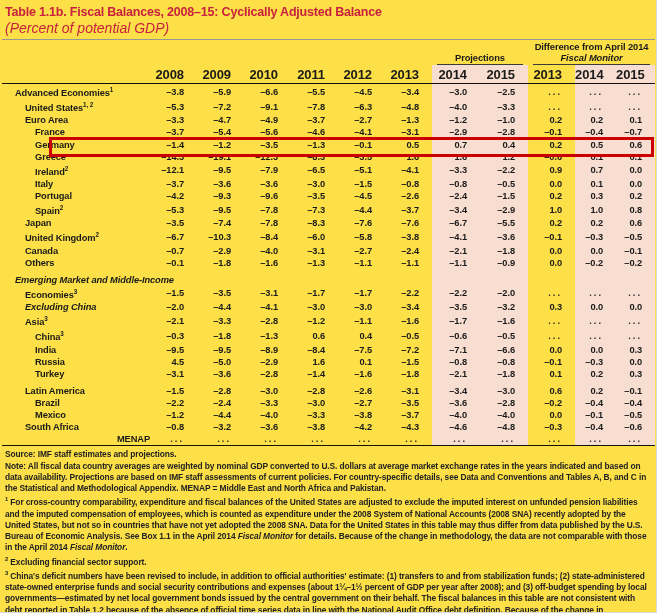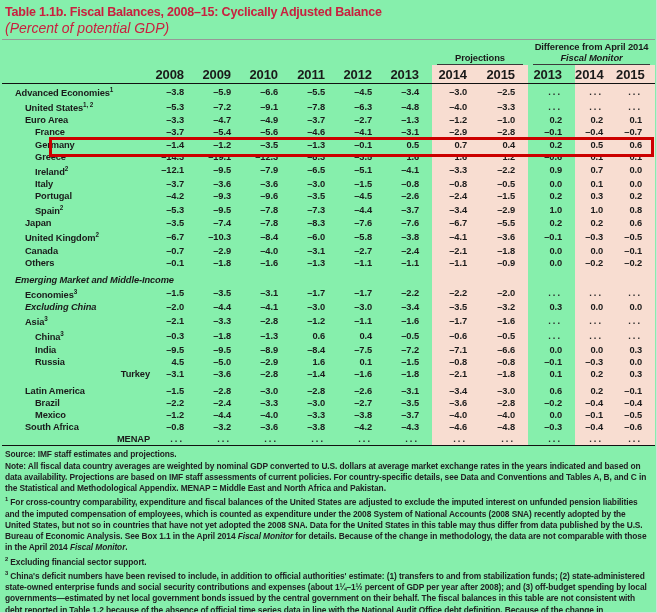--- a/index.html
+++ b/index.html
@@ -1,18 +1,18 @@
 <!DOCTYPE html>
 <html style="--red: #c9203f; --pink: #f8ddd1; --hl: #cc0000;"><head>
 <meta charset="utf-8">
 <style>
   html,body { margin:0; padding:0; background:#fff; }
   #page {
     position:relative; width:657px; height:613px; overflow:hidden;
-    background:#86efac; box-sizing:border-box;
+    background:#fde047; box-sizing:border-box;
     border-right:1px solid #d9d9d9; border-bottom:1px solid #d9d9d9;
     font-family:"Liberation Sans", sans-serif; color:#1a1a1a;
   }
   .title {
     color:var(--red,#c9203f); font-weight:bold; font-size:12.5px;
     padding:5px 0 0 5px; letter-spacing:-0.2px;
   }
   .subtitle {
     color:var(--red,#c9203f); font-style:italic; font-size:14px; padding:1px 0 0 5px;
   }
@@ -381,21 +381,21 @@
           <td class="num">1.6</td>
           <td class="num">0.1</td>
           <td class="num">–1.5</td>
           <td class="num shade">–0.8</td>
           <td class="num shade">–0.8</td>
           <td class="num">–0.1</td>
           <td class="num shade">–0.3</td>
           <td class="num shade">0.0</td>
         </tr>
         <tr>
-          <td class="label" style="padding-left: 33px; text-align: right;">Turkey</td>
+          <td class="label" style="padding-left: 33px;">Turkey</td>
           <td class="num">–3.1</td>
           <td class="num">–3.6</td>
           <td class="num">–2.8</td>
           <td class="num">–1.4</td>
           <td class="num">–1.6</td>
           <td class="num">–1.8</td>
           <td class="num shade">–2.1</td>
           <td class="num shade">–1.8</td>
           <td class="num">0.1</td>
           <td class="num shade">0.2</td>

